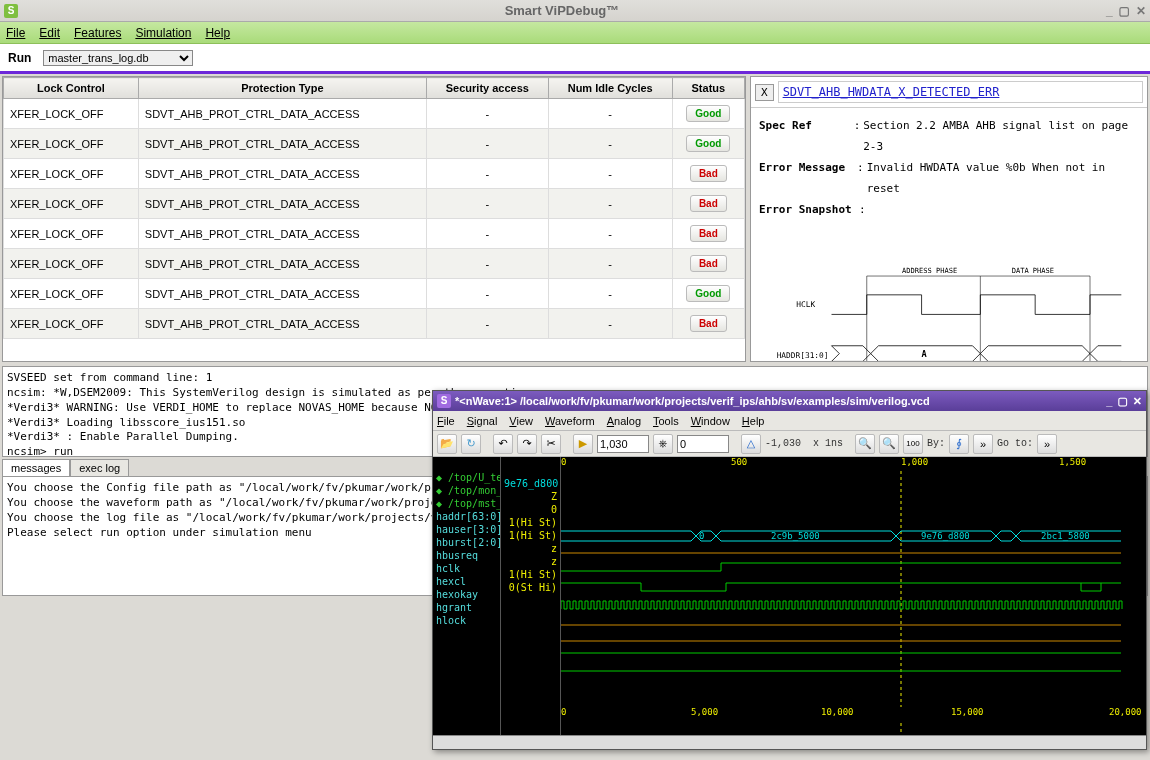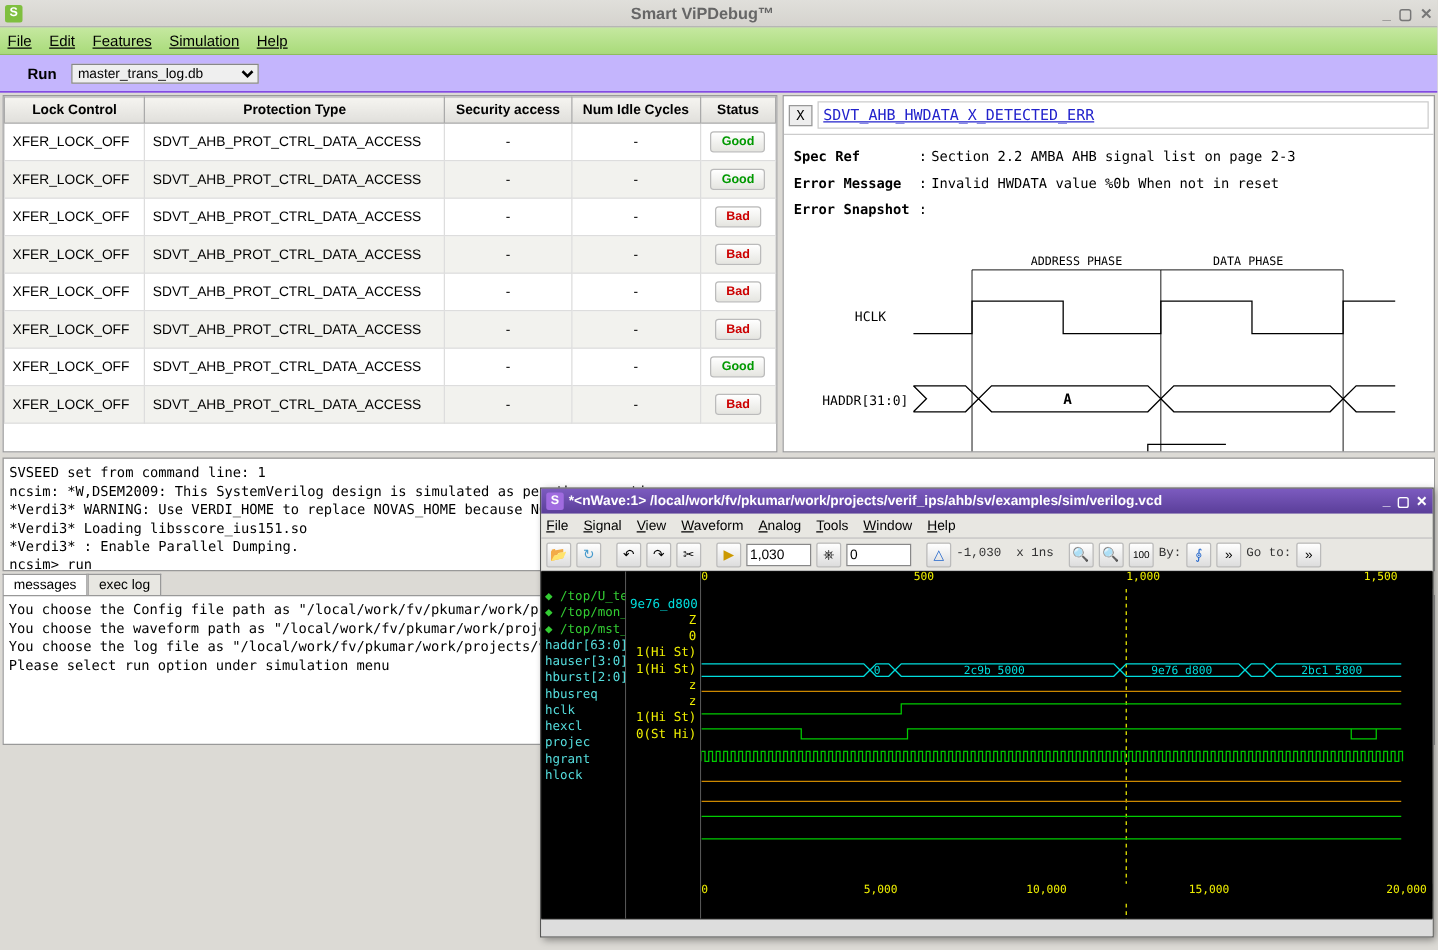--- a/index.html
+++ b/index.html
@@ -5,25 +5,25 @@
 *{box-sizing:border-box;margin:0;padding:0;}
 body{font-family:Arial,Helvetica,sans-serif;font-size:12px;background:#DCDAD5;width:1150px;height:760px;overflow:hidden;}
 .titlebar{background:linear-gradient(#E0DFDB,#D5D3CE);height:22px;display:flex;align-items:center;padding:0 4px;border-bottom:1px solid #aaa;}
 .titlebar .icon{width:14px;height:14px;background:#7FBF3F;border-radius:2px;color:#fff;text-align:center;line-height:14px;font-weight:bold;font-size:10px;}
 .titlebar .title{flex:1;text-align:center;color:#666;font-weight:bold;font-size:13px;}
 .titlebar .winbtns{display:flex;gap:6px;color:#777;}
 .titlebar .winbtn{cursor:pointer;font-weight:bold;}
 .menubar{background:linear-gradient(#C5E8A0,#A9DB7A);height:22px;display:flex;align-items:center;padding:0 6px;gap:14px;border-bottom:1px solid #8DBF5A;font-size:12px;}
 .menubar .menuitem{cursor:pointer;}
 .menubar .menuitem u{text-decoration:underline;}
-.runbar{background:#c4b5fd;height:30px;display:flex;align-items:center;padding:0 22px;gap:12px;border-bottom:1px solid #6d28d9;}
+.runbar{background:#ffffff;height:30px;display:flex;align-items:center;padding:0 8px;gap:12px;border-bottom:3px solid #6d28d9;}
 .runbar .runbtn{font-weight:bold;}
 .runbar select{font-size:11px;width:150px;border:1px solid #888;}
 .mainrow{display:flex;height:290px;}
-.leftpane{width:620px;border:1px solid #999;margin:2px;background:#fff;overflow:auto;}
+.leftpane{width:744px;border:1px solid #999;margin:2px;background:#fff;overflow:auto;}
 .rightpane{flex:1;border:1px solid #999;margin:2px;background:#fff;overflow:hidden;font-family:monospace;font-size:11px;}
 table.grid{width:100%;border-collapse:collapse;font-size:11px;}
 table.grid th{background:linear-gradient(#F5F4F0,#E0DFDB);border:1px solid #aaa;padding:4px 6px;font-weight:bold;font-size:11px;}
 table.grid td{border:1px solid #ddd;padding:6px 6px;background:#fff;}
 table.grid tr:nth-child(even) td{background:#F2F2EE;}
 .statusbtn{display:inline-block;padding:2px 8px;border:1px solid #bbb;border-radius:3px;background:linear-gradient(#fff,#e5e5e0);font-size:10px;font-weight:bold;cursor:pointer;}
 .statusbtn.good{color:#090;}
 .statusbtn.bad{color:#c00;}
 .errhead{display:flex;align-items:center;padding:4px;border-bottom:1px solid #ccc;}
 .errhead .xbtn{border:1px solid #999;padding:1px 5px;margin-right:4px;background:#eee;cursor:pointer;font-size:11px;}
@@ -276,21 +276,21 @@
         <div style="height: 14px;"></div>
         <div class="sig g">◆ /top/U_test</div>
         <div class="sig g">◆ /top/mon_p</div>
         <div class="sig g">◆ /top/mst_p</div>
         <div class="sig">haddr[63:0]</div>
         <div class="sig">hauser[3:0]</div>
         <div class="sig">hburst[2:0]</div>
         <div class="sig">hbusreq</div>
         <div class="sig">hclk</div>
         <div class="sig">hexcl</div>
-        <div class="sig">projec</div>
+        <div class="sig">hexokay</div>
         <div class="sig">hgrant</div>
         <div class="sig">hlock</div>
       </div>
     <div class="vallist" id="vallist">
         <div style="height: 14px;"></div>
         <div class="val y"></div>
         <div class="val y"></div>
         <div class="val y"></div>
         <div class="val c">9e76_d800</div>
         <div class="val y">Z</div>
@@ -300,21 +300,21 @@
         <div class="val y">z</div>
         <div class="val y">z</div>
         <div class="val y">1(Hi St)</div>
         <div class="val y">0(St Hi)</div>
       </div>
     <div class="wavecanvas">
       <div class="ruler" id="rulertop">
           <span class="tick" style="left: 0px;">0</span>
           <span class="tick" style="left: 170px;">500</span>
           <span class="tick" style="left: 340px;">1,000</span>
-          <span class="tick" style="left: 530px;">1,500</span>
+          <span class="tick" style="left: 498px;">1,500</span>
         </div>
       <svg id="wsvg" width="570" height="270" style="display:block">
           <line x1="340" y1="0" x2="340" y2="270" stroke="#EE0" stroke-width="1" stroke-dasharray="3 3"></line>
           <path d="M0 60 H130 L135 65 L140 60 H150 L155 65 L160 60 H330 L335 65 L340 60 H430 L435 65 L440 60 H450 L455 65 L460 60 H560" fill="none" stroke="#0DD" stroke-width="1"></path>
           <path d="M0 70 H130 L135 65 L140 70 H150 L155 65 L160 70 H330 L335 65 L340 70 H430 L435 65 L440 70 H450 L455 65 L460 70 H560" fill="none" stroke="#0DD" stroke-width="1"></path>
           <text x="138" y="68" fill="#0DD" font-size="9" font-family="monospace">0</text>
           <text x="210" y="68" fill="#0DD" font-size="9" font-family="monospace">2c9b_5000</text>
           <text x="360" y="68" fill="#0DD" font-size="9" font-family="monospace">9e76_d800</text>
           <text x="480" y="68" fill="#0DD" font-size="9" font-family="monospace">2bc1_5800</text>
           <line x1="0" y1="82" x2="560" y2="82" stroke="#C80" stroke-width="1"></line>

